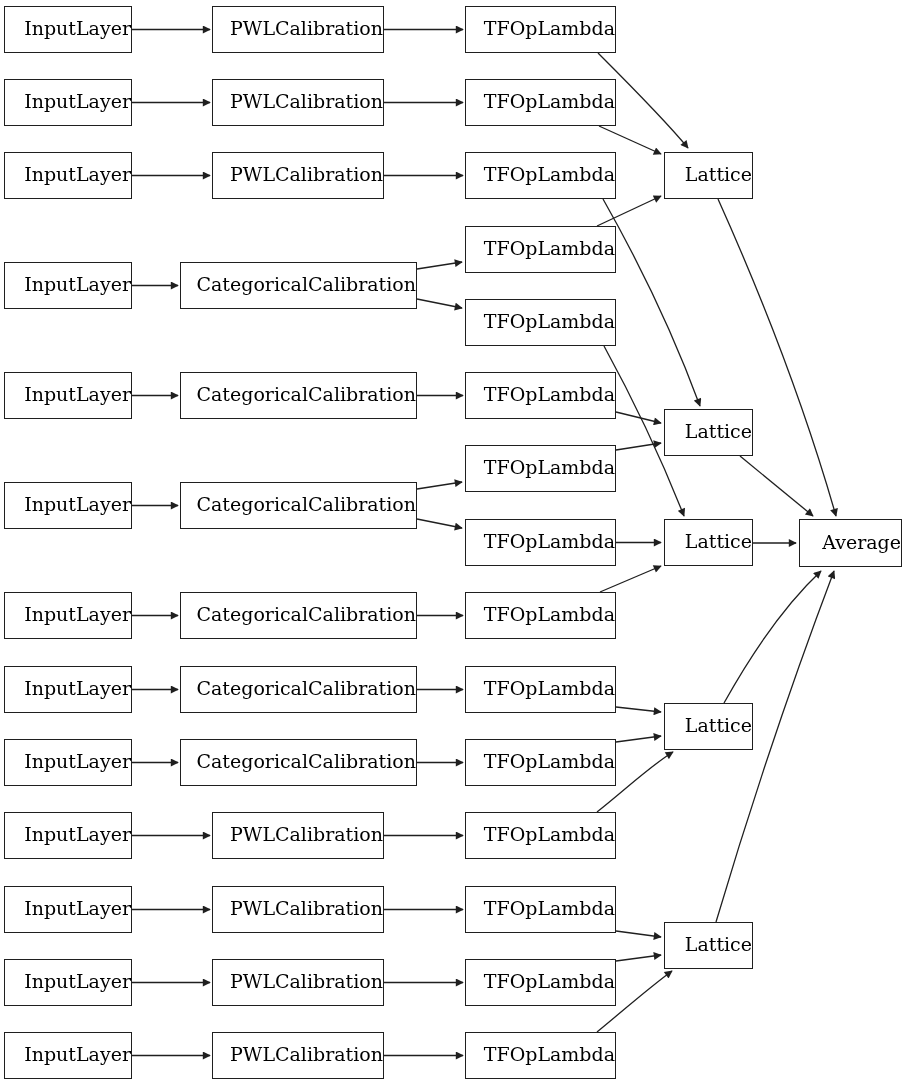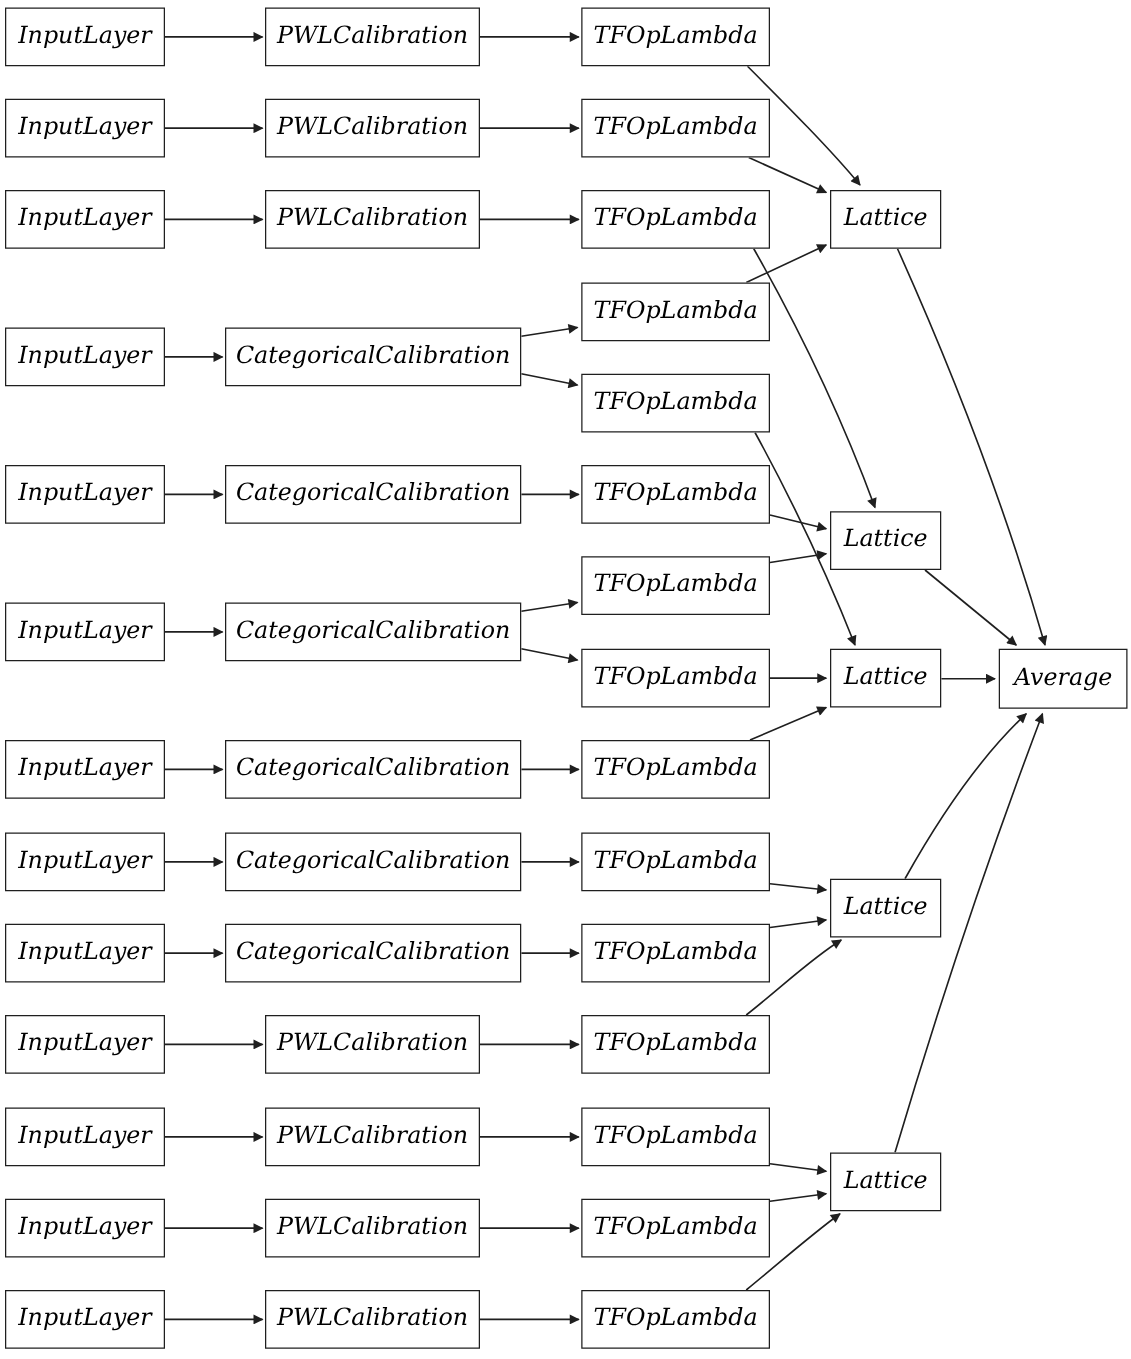--- a/index.html
+++ b/index.html
@@ -26,26 +26,25 @@
     stroke: #1f1f1f;
     stroke-width: 1.3;
   }
   .node {
     position: absolute;
     box-sizing: border-box;
     background: #ffffff;
     border: 1.5px solid #1f1f1f;
     display: flex;
     align-items: center;
-    justify-content: center;
+    justify-content: flex-end;
     font-size: 19px;
     color: #000000;
     white-space: nowrap;
     z-index: 2;
-    font-style: italic;
   }
   .node span {
     display: inline-block;
     line-height: 1;
     padding-bottom: 2px;
   }
 </style>
 </head>
 <body>
 

